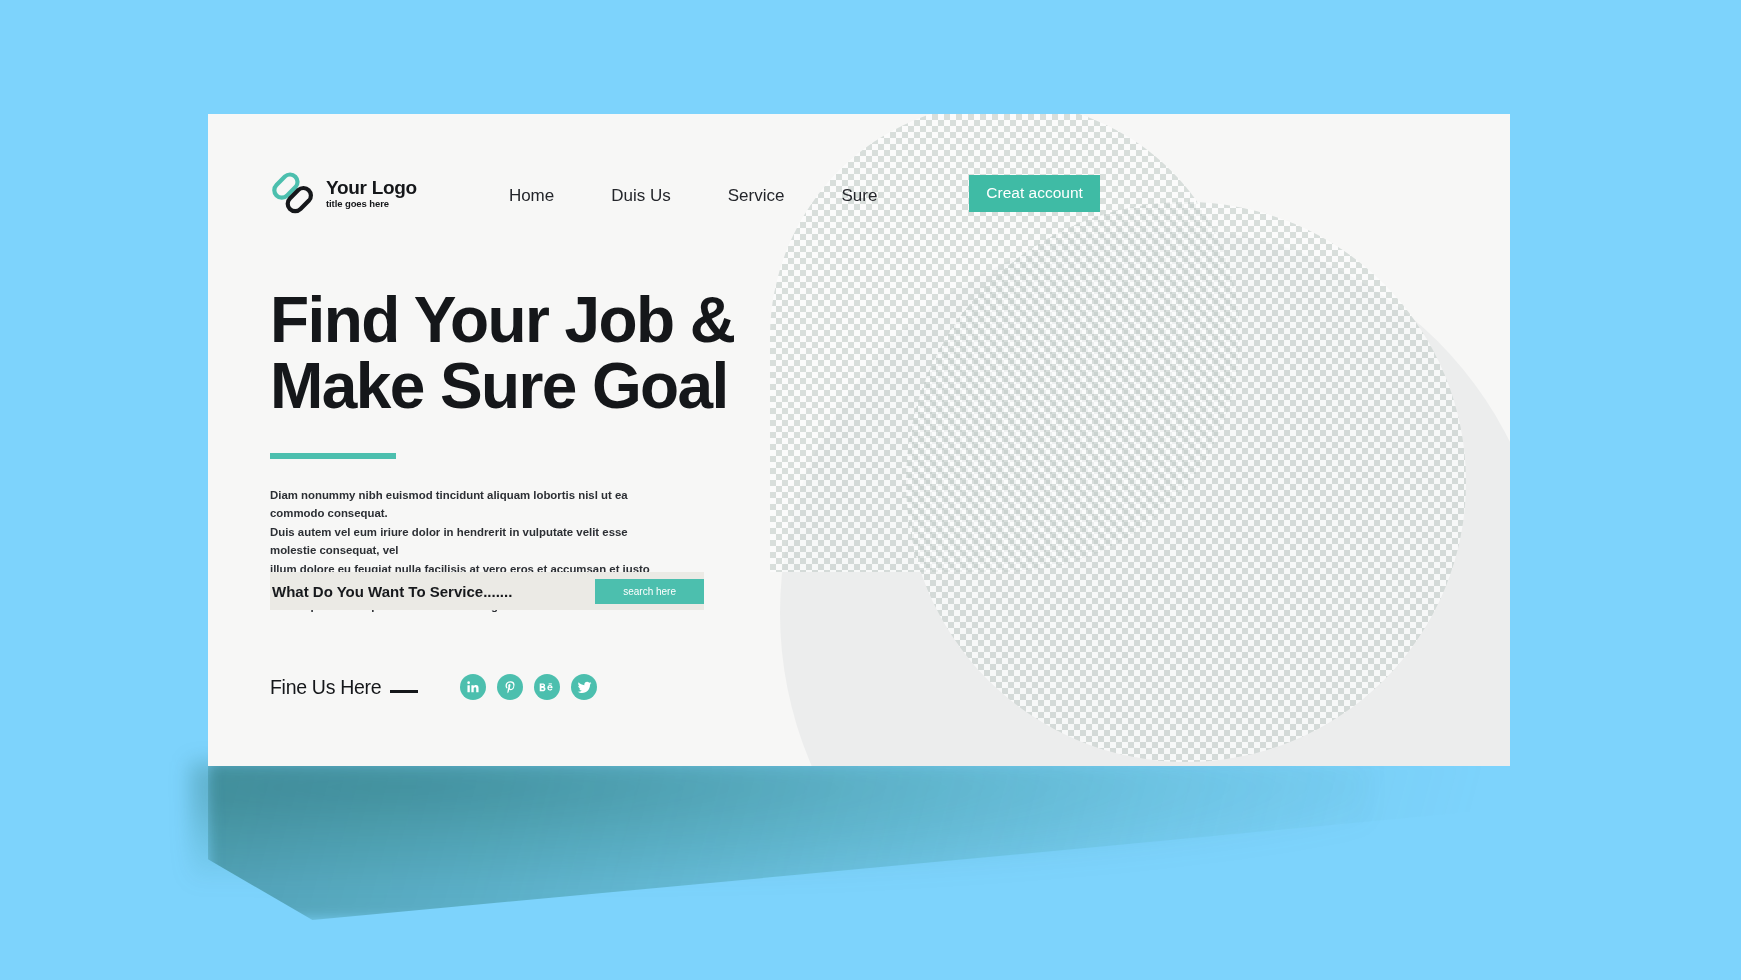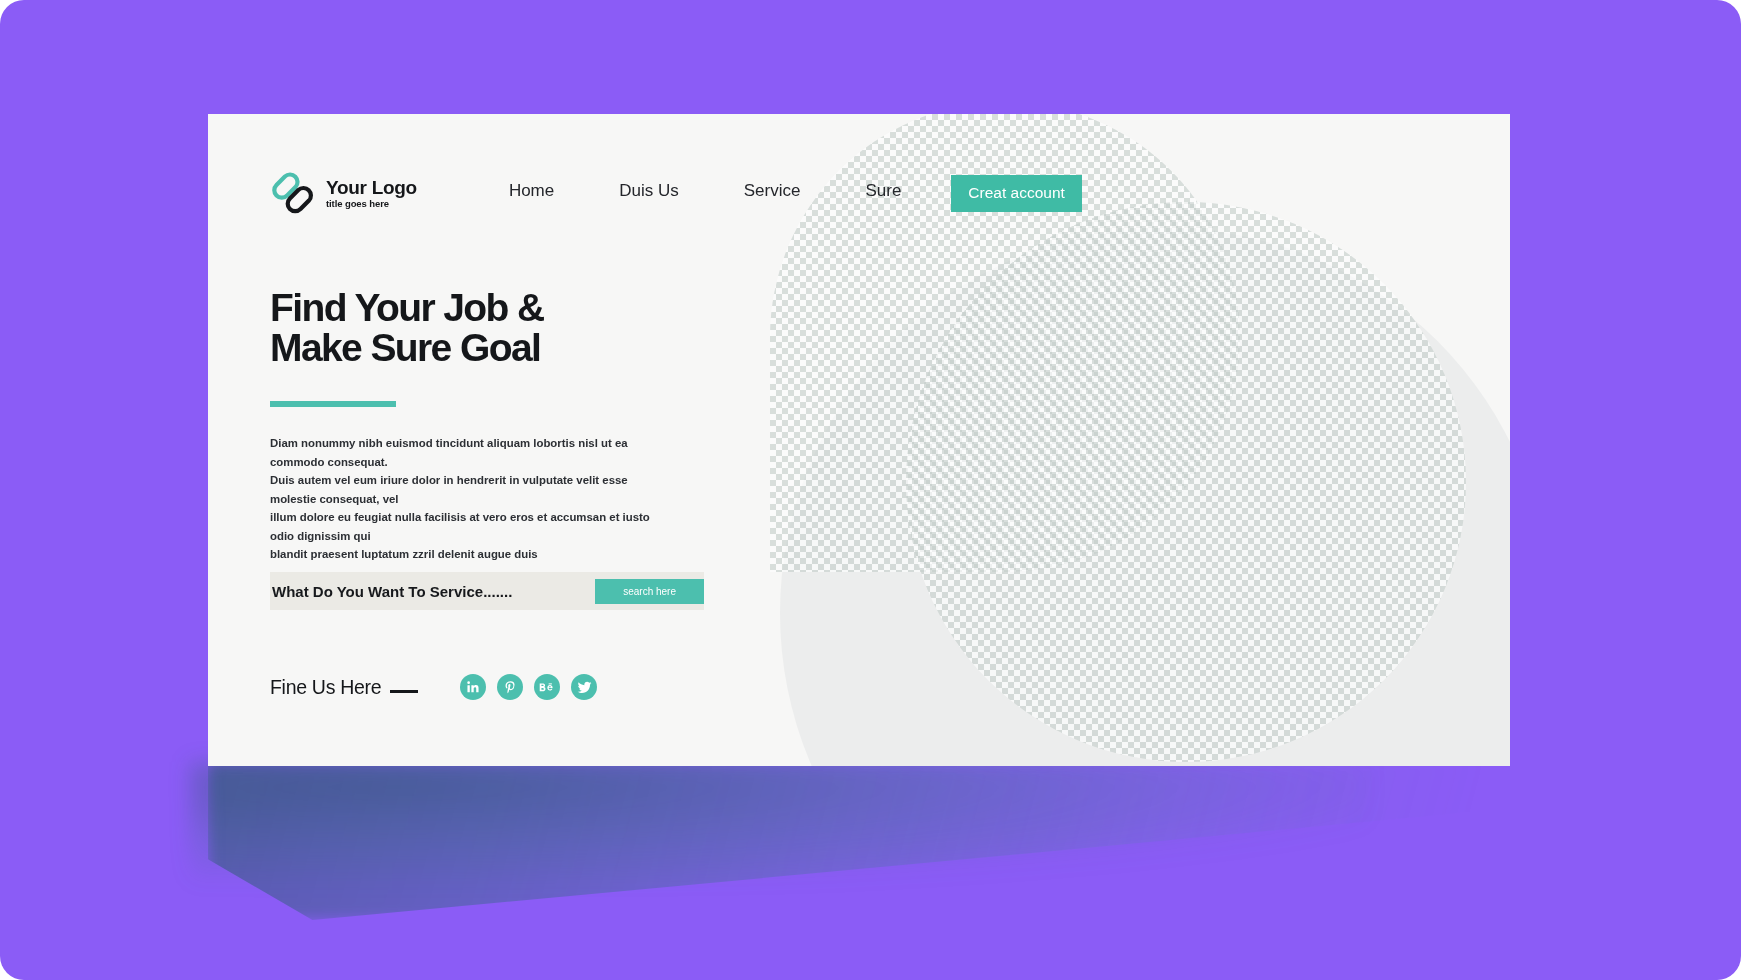--- a/index.html
+++ b/index.html
@@ -10,22 +10,21 @@
   body {
     font-family: "Liberation Sans", sans-serif;
     -webkit-font-smoothing: antialiased;
   }
 
   #stage {
     position: relative;
     width: 1741px;
     height: 980px;
     overflow: hidden;
-    background: #8b5cf6;
-    border-radius: 24px;
+    background: #7dd3fc;
   }
 
   
   .card-shadow {
     position: absolute;
     left: 208px;
     top: 760px;
     width: 1306px;
     height: 160px;
     background: linear-gradient(105deg,
@@ -140,55 +139,55 @@
     font-size: 9.5px;
     font-weight: bold;
     color: #15171a;
     display: block;
     margin-top: 2px;
     letter-spacing: -0.1px;
   }
 
   .nav {
     display: flex;
-    align-items: flex-start;
+    align-items: flex-end;
     margin-left: 92px;
-    gap: 8px;
+    gap: 0;
   }
   .nav-item {
     font-size: 17px;
     color: #24262b;
     padding: 6px 0;
     margin-right: 57px;
     white-space: nowrap;
     cursor: pointer;
   }
   .nav-item:last-of-type { margin-right: 0; }
   .cta-button {
-    margin-left: 42px;
+    margin-left: 92px;
     background: #3fbba5;
     color: #ffffff;
     font-size: 15.5px;
     padding: 9px 17px 10px 17px;
     border: none;
     white-space: nowrap;
     cursor: pointer;
     font-family: "Liberation Sans", sans-serif;
   }
 
   
   .hero {
     position: absolute;
     left: 62px;
     top: 174px;
     z-index: 6;
     width: 620px;
   }
   .headline {
-    font-size: 39px;
+    font-size: 64px;
     font-weight: bold;
     line-height: 1.03;
     color: #15171a;
     letter-spacing: -1.6px;
     margin: 0;
     white-space: pre-line;
   }
   .accent-bar {
     width: 126px;
     height: 6px;

